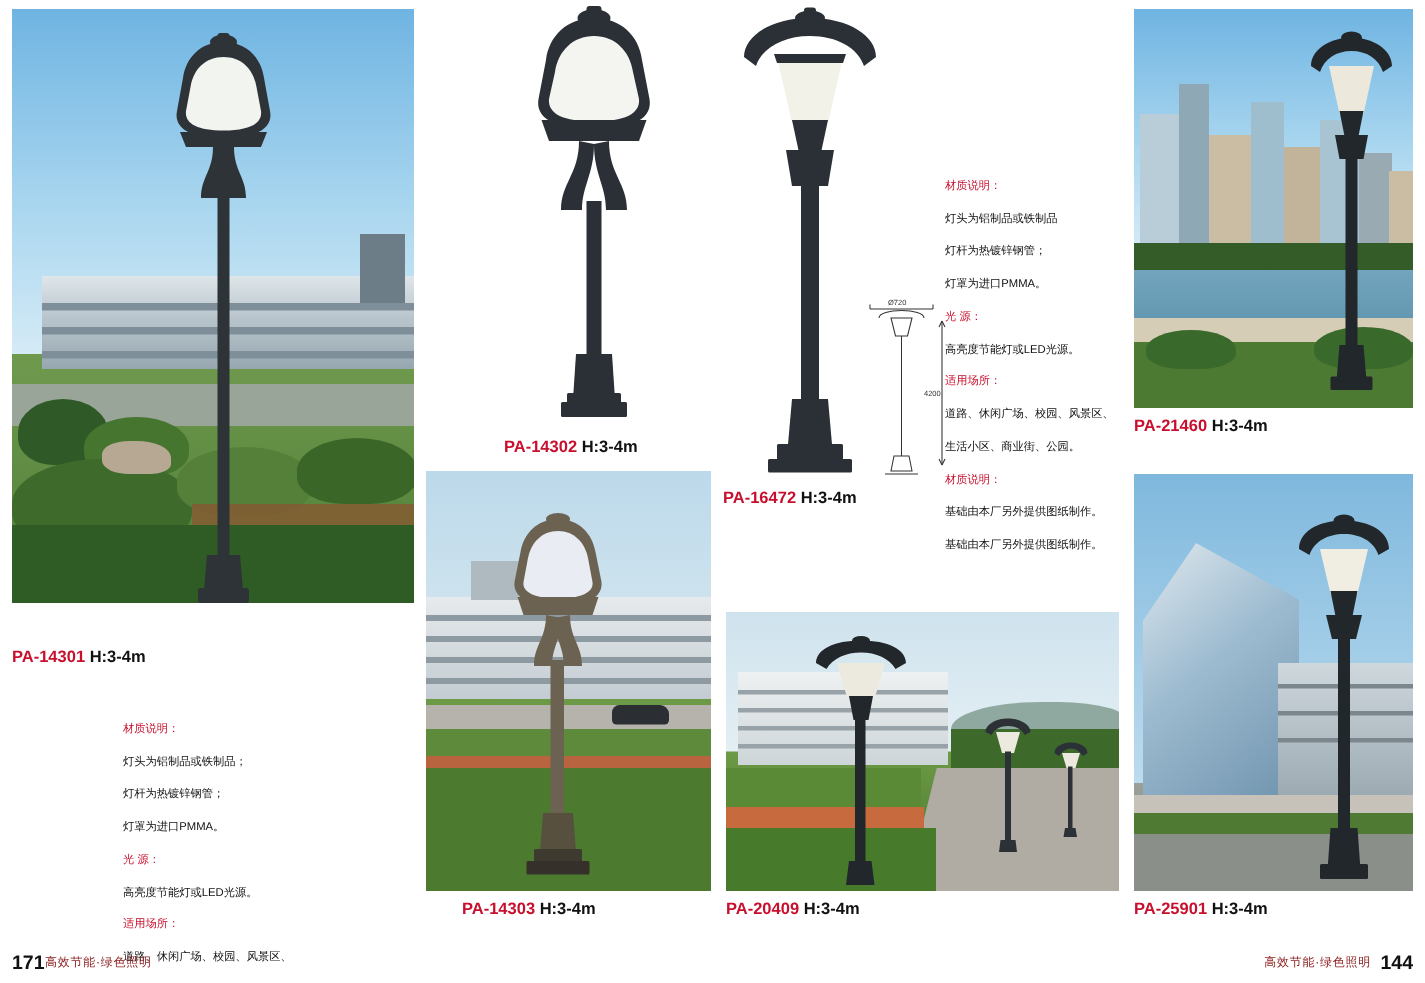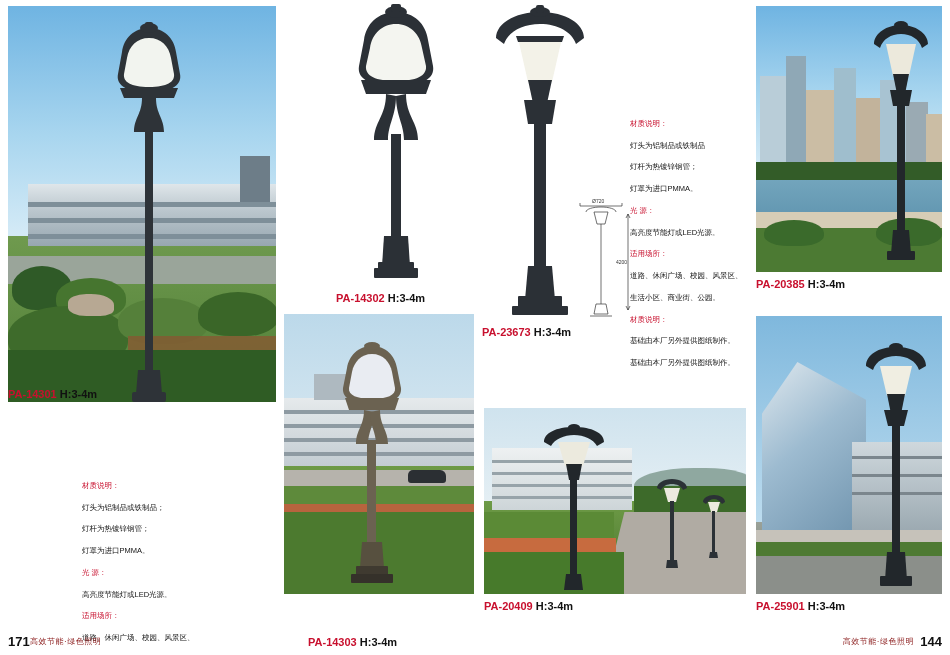--- a/index.html
+++ b/index.html
@@ -155,21 +155,21 @@
       <path d="M16 66 L74 66 L70 76 L20 76 Z" fill="#2e3338"></path>
 
       <path d="M38 76 C38 92 30 96 30 110 L60 110 C60 96 52 92 52 76 Z" fill="#2e3338"></path>
 
       <rect x="41" y="106" width="8" height="242" fill="#2e3338"></rect>
 
       <path d="M34 348 L56 348 L58 372 L32 372 Z" fill="#2e3338"></path>
       <rect x="28" y="370" width="34" height="10" rx="2" fill="#2e3338"></rect>
     </svg>
   </div>
-  <div class="caption" style="left:8px; top:388px;">
+  <div class="caption" style="left:8px; top:432px;">
     <span class="code">PA-14301</span>
     <span>H:3-4m</span>
   </div>
 
   <div class="spec" style="left:82px; top:470px; width:190px;">
     <span class="ln hd">材质说明：</span>
     <span class="ln">灯头为铝制品或铁制品；</span>
     <span class="ln">灯杆为热镀锌钢管；</span>
     <span class="ln">灯罩为进口PMMA。</span>
     <span class="ln hd">光     源：</span>
@@ -220,21 +220,21 @@
       <path d="M44 96 L76 96 L72 120 L48 120 Z" fill="#2b3036"></path>
 
       <rect x="54" y="116" width="12" height="148" fill="#2b3036"></rect>
 
       <path d="M48 262 L72 262 L75 296 L45 296 Z" fill="#2b3036"></path>
       <rect x="38" y="292" width="44" height="12" rx="1" fill="#2b3036"></rect>
       <rect x="32" y="302" width="56" height="9" rx="1" fill="#2b3036"></rect>
     </svg>
   </div>
   <div class="caption" style="left:482px; top:326px;">
-    <span class="code">PA-23673</span>
+    <span class="code">PA-16472</span>
     <span>H:3-4m</span>
   </div>
 
   <div class="tech" style="left:566px; top:198px; width:70px; height:126px;">
     <svg width="70" height="126" viewBox="0 0 70 126">
       <g stroke="#333" stroke-width="0.7" fill="none">
         <line x1="14" y1="8" x2="56" y2="8"></line>
         <path d="M14 8 L14 5 M56 8 L56 5"></path>
         <path d="M20 14 C20 11 27 9 35 9 C43 9 50 11 50 14"></path>
         <path d="M28 14 L42 14 L39 26 L31 26 Z"></path>
@@ -290,21 +290,21 @@
       <ellipse cx="35" cy="5" rx="7" ry="4" fill="#22272b"></ellipse>
       <path d="M20 24 L50 24 L43 56 L27 56 Z" fill="#ece9dc"></path>
       <path d="M27 54 L43 54 L39 74 L31 74 Z" fill="#22272b"></path>
       <path d="M24 70 L46 70 L43 86 L27 86 Z" fill="#22272b"></path>
       <rect x="31" y="84" width="8" height="128" fill="#22272b"></rect>
       <path d="M27 210 L43 210 L45 234 L25 234 Z" fill="#22272b"></path>
       <rect x="21" y="231" width="28" height="9" rx="1" fill="#22272b"></rect>
     </svg>
   </div>
   <div class="caption" style="left:756px; top:278px;">
-    <span class="code">PA-20385</span>
+    <span class="code">PA-21460</span>
     <span>H:3-4m</span>
   </div>
 
   <div class="photo" style="left:284px; top:314px; width:190px; height:280px;">
     <div class="sky" style="height:56%; background:linear-gradient(to bottom,#bcd9ea 0%,#dceaf2 100%);"></div>
     <div class="ground" style="height:46%; background:linear-gradient(to bottom,#6d9a46 0%,#4a7730 100%);"></div>
 
     <div class="bldg" style="left:0px; top:84px; width:190px; height:68px; background:linear-gradient(to bottom,#e6eaec 0%,#c3ccd2 100%);"></div>
     <div class="bldg" style="left:0px; top:96px; width:190px; height:4px; background:#8e9aa2;"></div>
     <div class="bldg" style="left:0px; top:110px; width:190px; height:4px; background:#8e9aa2;"></div>
@@ -325,21 +325,21 @@
       <ellipse cx="40" cy="6" rx="8" ry="4" fill="#6b6251"></ellipse>
       <path d="M13 58 L67 58 L63 70 L17 70 Z" fill="#6b6251"></path>
       <path d="M32 70 C32 86 24 90 24 104 L36 104 C36 92 42 86 42 72 Z" fill="#6b6251"></path>
       <path d="M48 70 C48 86 56 90 56 104 L44 104 C44 92 38 86 38 72 Z" fill="#6b6251"></path>
       <rect x="35" y="100" width="9" height="104" fill="#6b6251"></rect>
       <path d="M30 202 L50 202 L52 228 L28 228 Z" fill="#57503f"></path>
       <rect x="24" y="226" width="32" height="10" rx="1" fill="#3f3a30"></rect>
       <rect x="19" y="234" width="42" height="9" rx="1" fill="#35312a"></rect>
     </svg>
   </div>
-  <div class="caption" style="left:284px; top:636px;padding-left:24px;">
+  <div class="caption" style="left:284px; top:600px;padding-left:24px;">
     <span class="code">PA-14303</span>
     <span>H:3-4m</span>
   </div>
 
   <div class="photo" style="left:484px; top:408px; width:262px; height:186px;">
     <div class="sky" style="height:52%; background:linear-gradient(to bottom,#cfe3ee 0%,#e5eff4 100%);"></div>
     <div class="ground" style="height:50%; background:linear-gradient(to bottom,#6d9a46 0%,#47732c 100%);"></div>
 
     <div style="position:absolute; left:150px; top:60px; width:120px; height:36px; background:#8fa8a0; border-radius:50% 40% 0 0;"></div>
 

